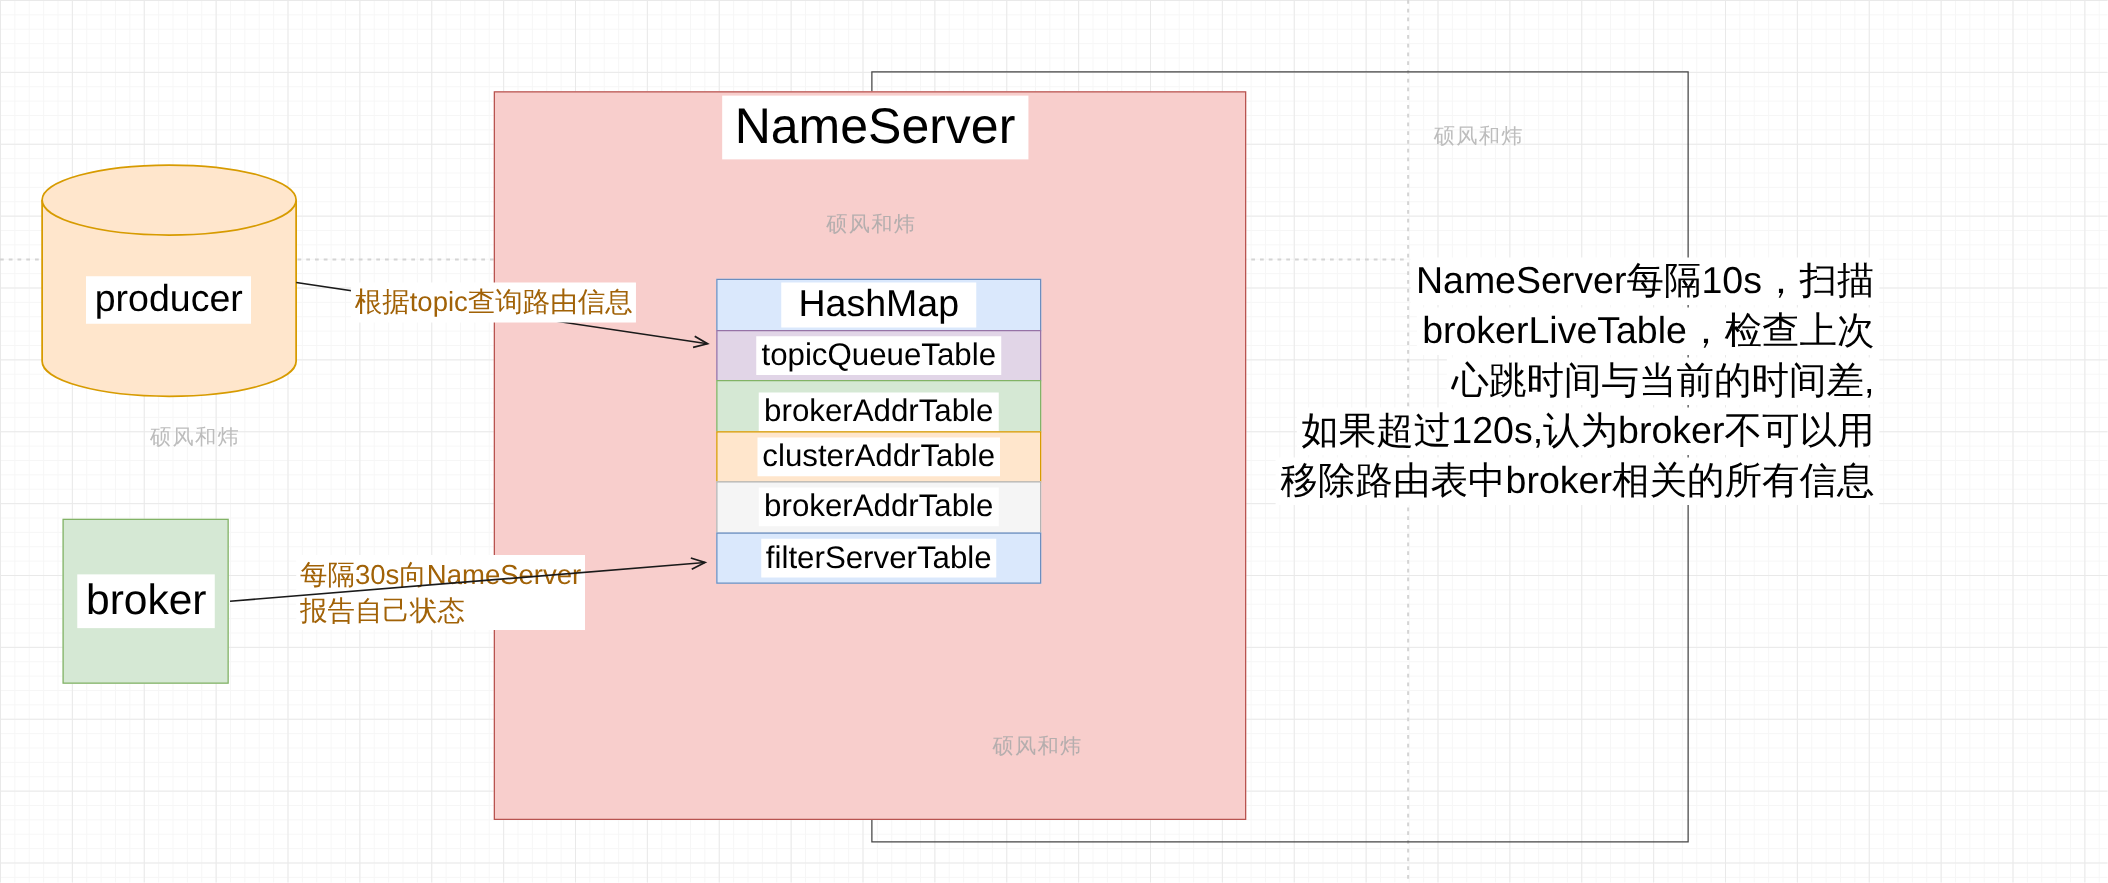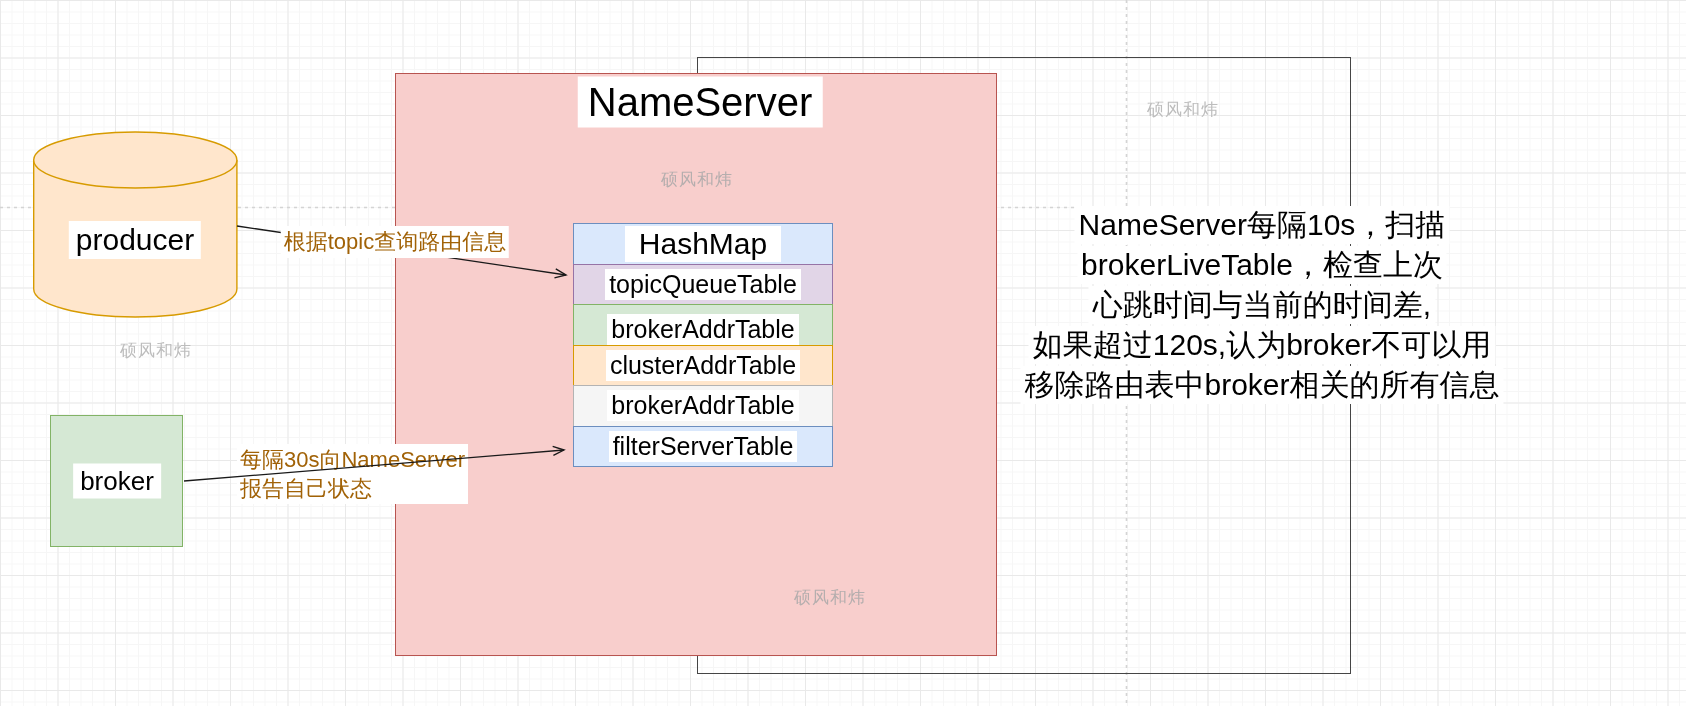--- a/index.html
+++ b/index.html
@@ -44,21 +44,21 @@
     left:50px;top:415px;width:133px;height:132px;
     background:#d5e8d4;border:1.3px solid #82b366;
     box-sizing:border-box;
   }
   .shape-label{
     transform:translate(-50%,-50%);
     background:#fff;color:#000;white-space:nowrap;
     padding:2px 7px;
   }
   #producer-label{left:135px;top:240px;font-size:30px;}
-  #broker-label{left:117px;top:481px;font-size:26px;}
+  #broker-label{left:117px;top:481px;font-size:34px;}
 
   
   #hashmap-table{
     left:573px;top:223px;width:260px;height:244px;
     display:flex;flex-direction:column;
     box-sizing:border-box;
   }
   .trow{
     flex:1;display:flex;align-items:center;justify-content:center;
     box-sizing:border-box;border:1px solid #999;
@@ -77,21 +77,21 @@
     padding:1px 3px;
   }
   #edge1-label{left:395px;top:242px;transform:translate(-50%,-50%);}
   #edge2-label{left:237px;top:444px;line-height:29px;}
 
   
   #note-block{
     left:1262px;top:206px;transform:translateX(-50%);
     text-align:center;white-space:nowrap;
   }
-  #note-block .note-line{height:40px;}
+  #note-block .note-line{height:40px;text-align:right;}
   #note-block .note-line span{
     display:inline-block;background:#fff;color:#000;
     font-size:30px;line-height:38px;padding:0 4px;
   }
 
   
   .wm{
     color:#b5aeae;font-size:17px;letter-spacing:1px;
     transform:translate(-50%,-50%);white-space:nowrap;
   }

